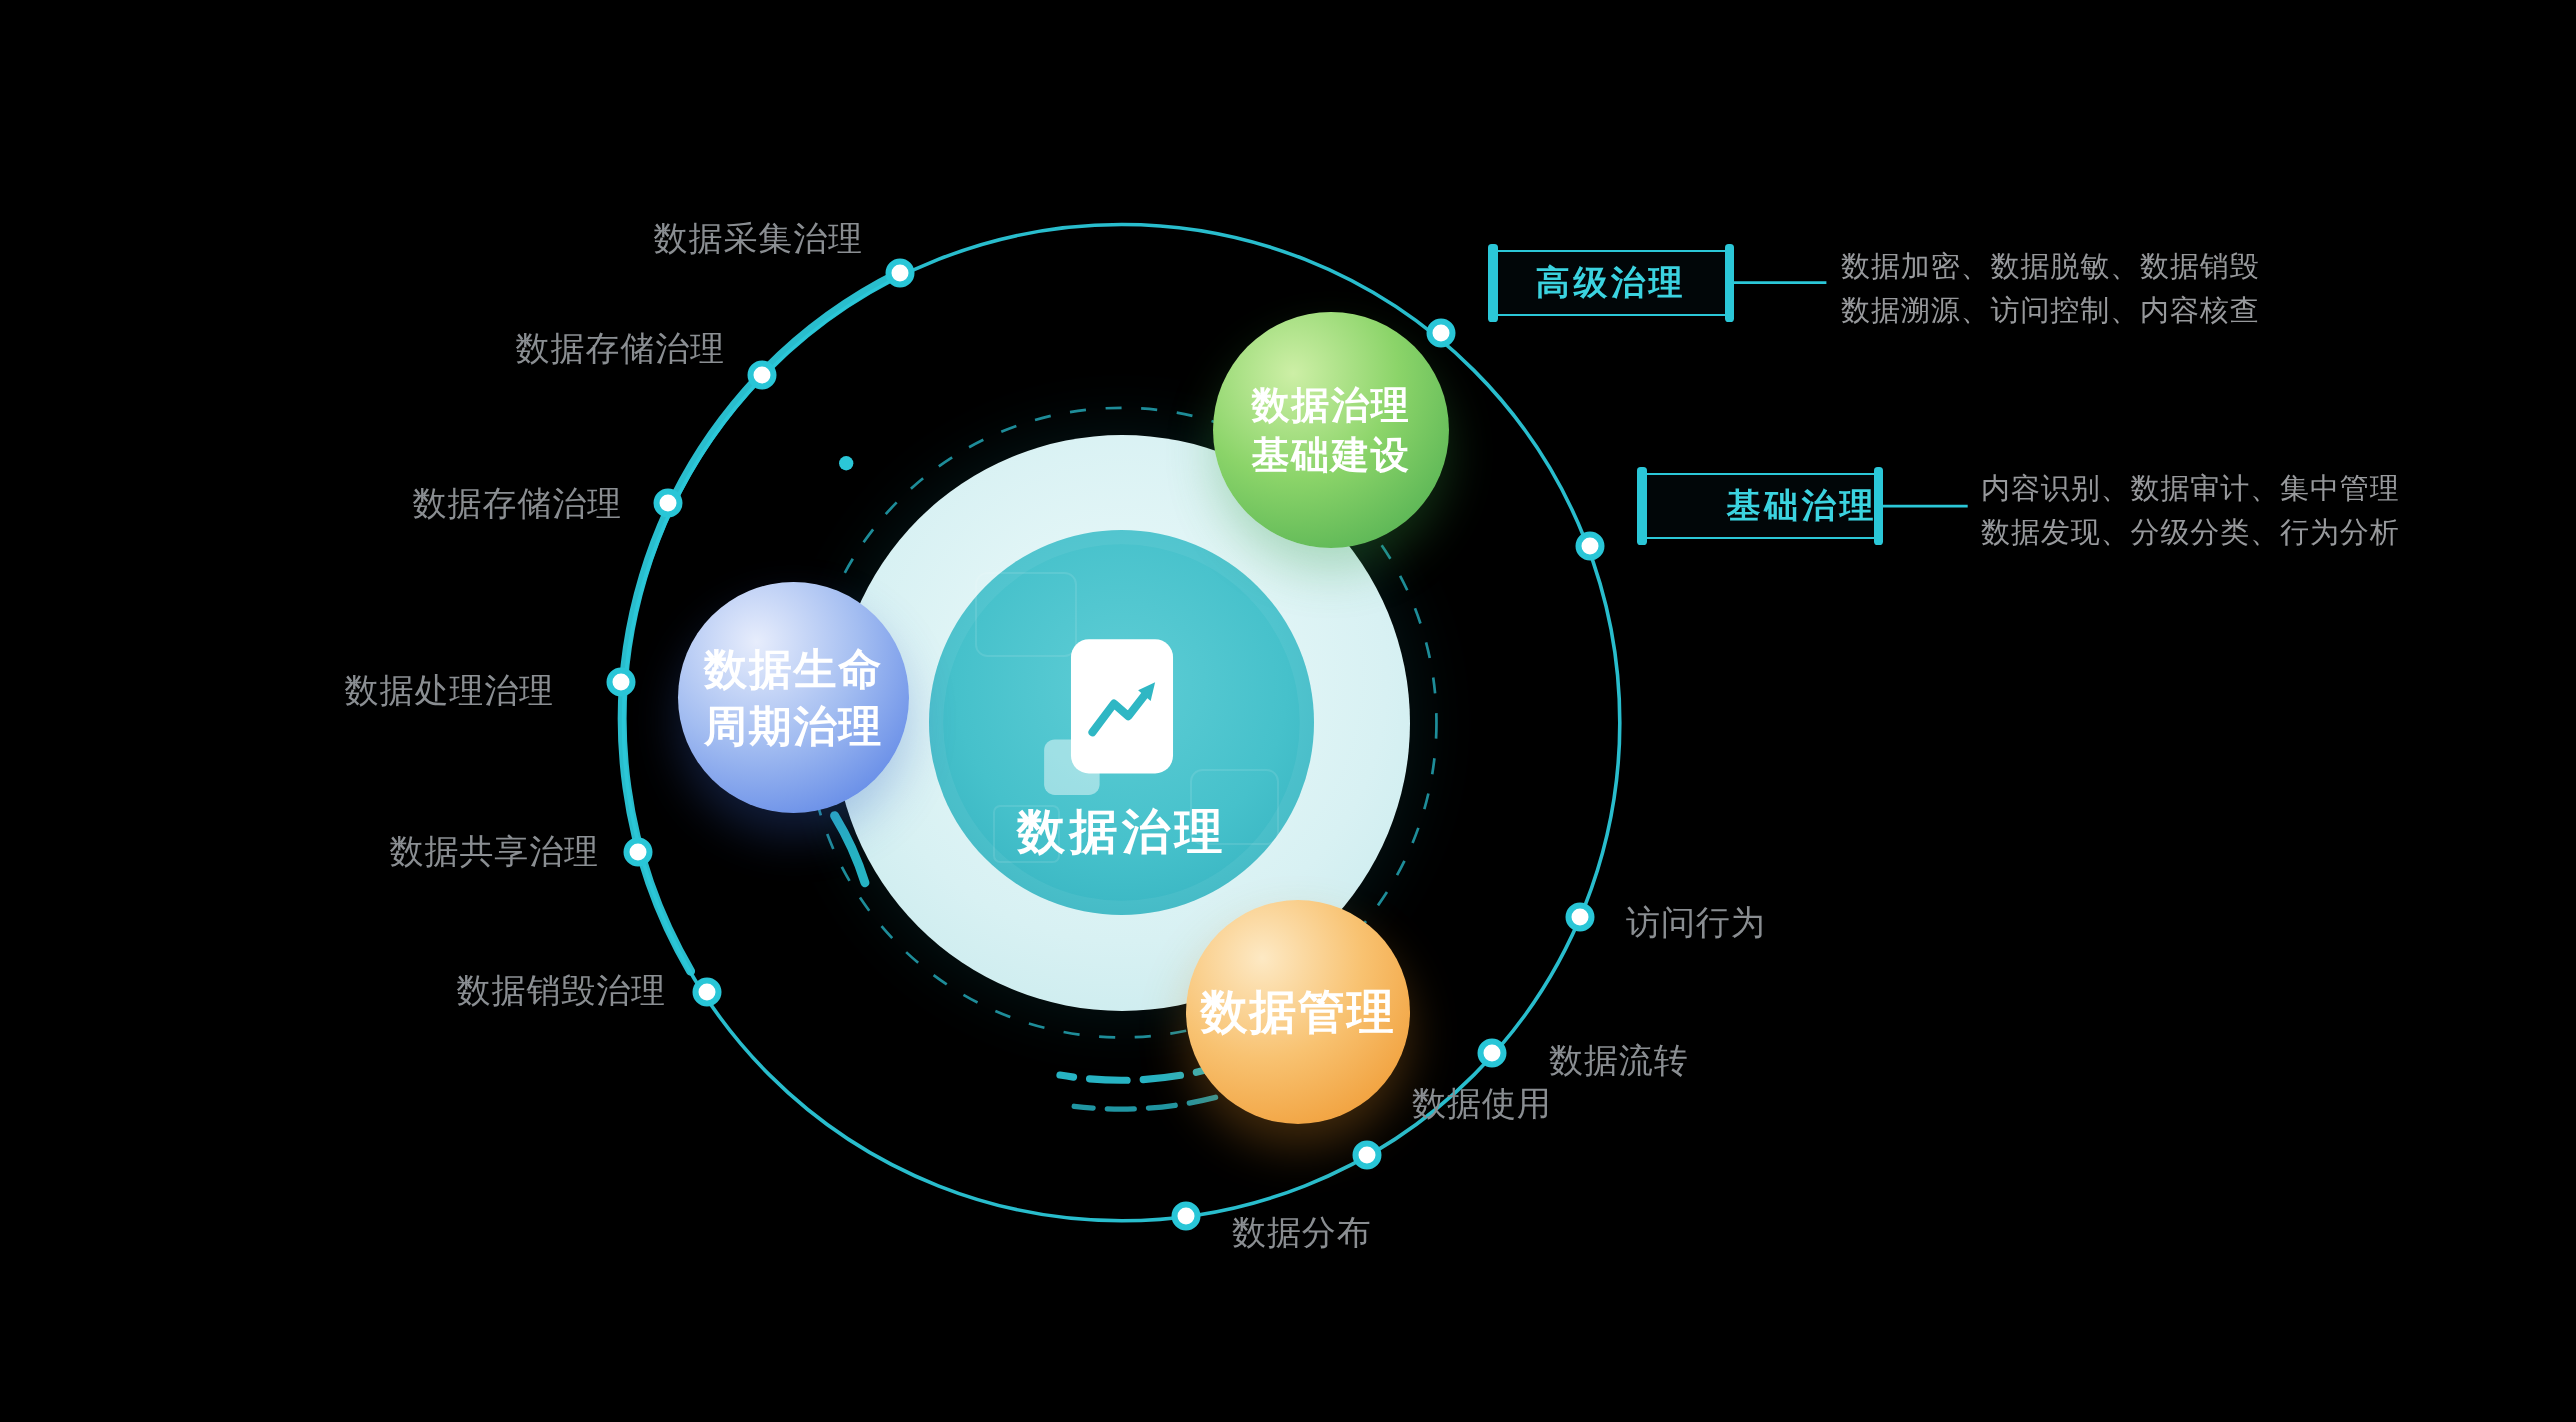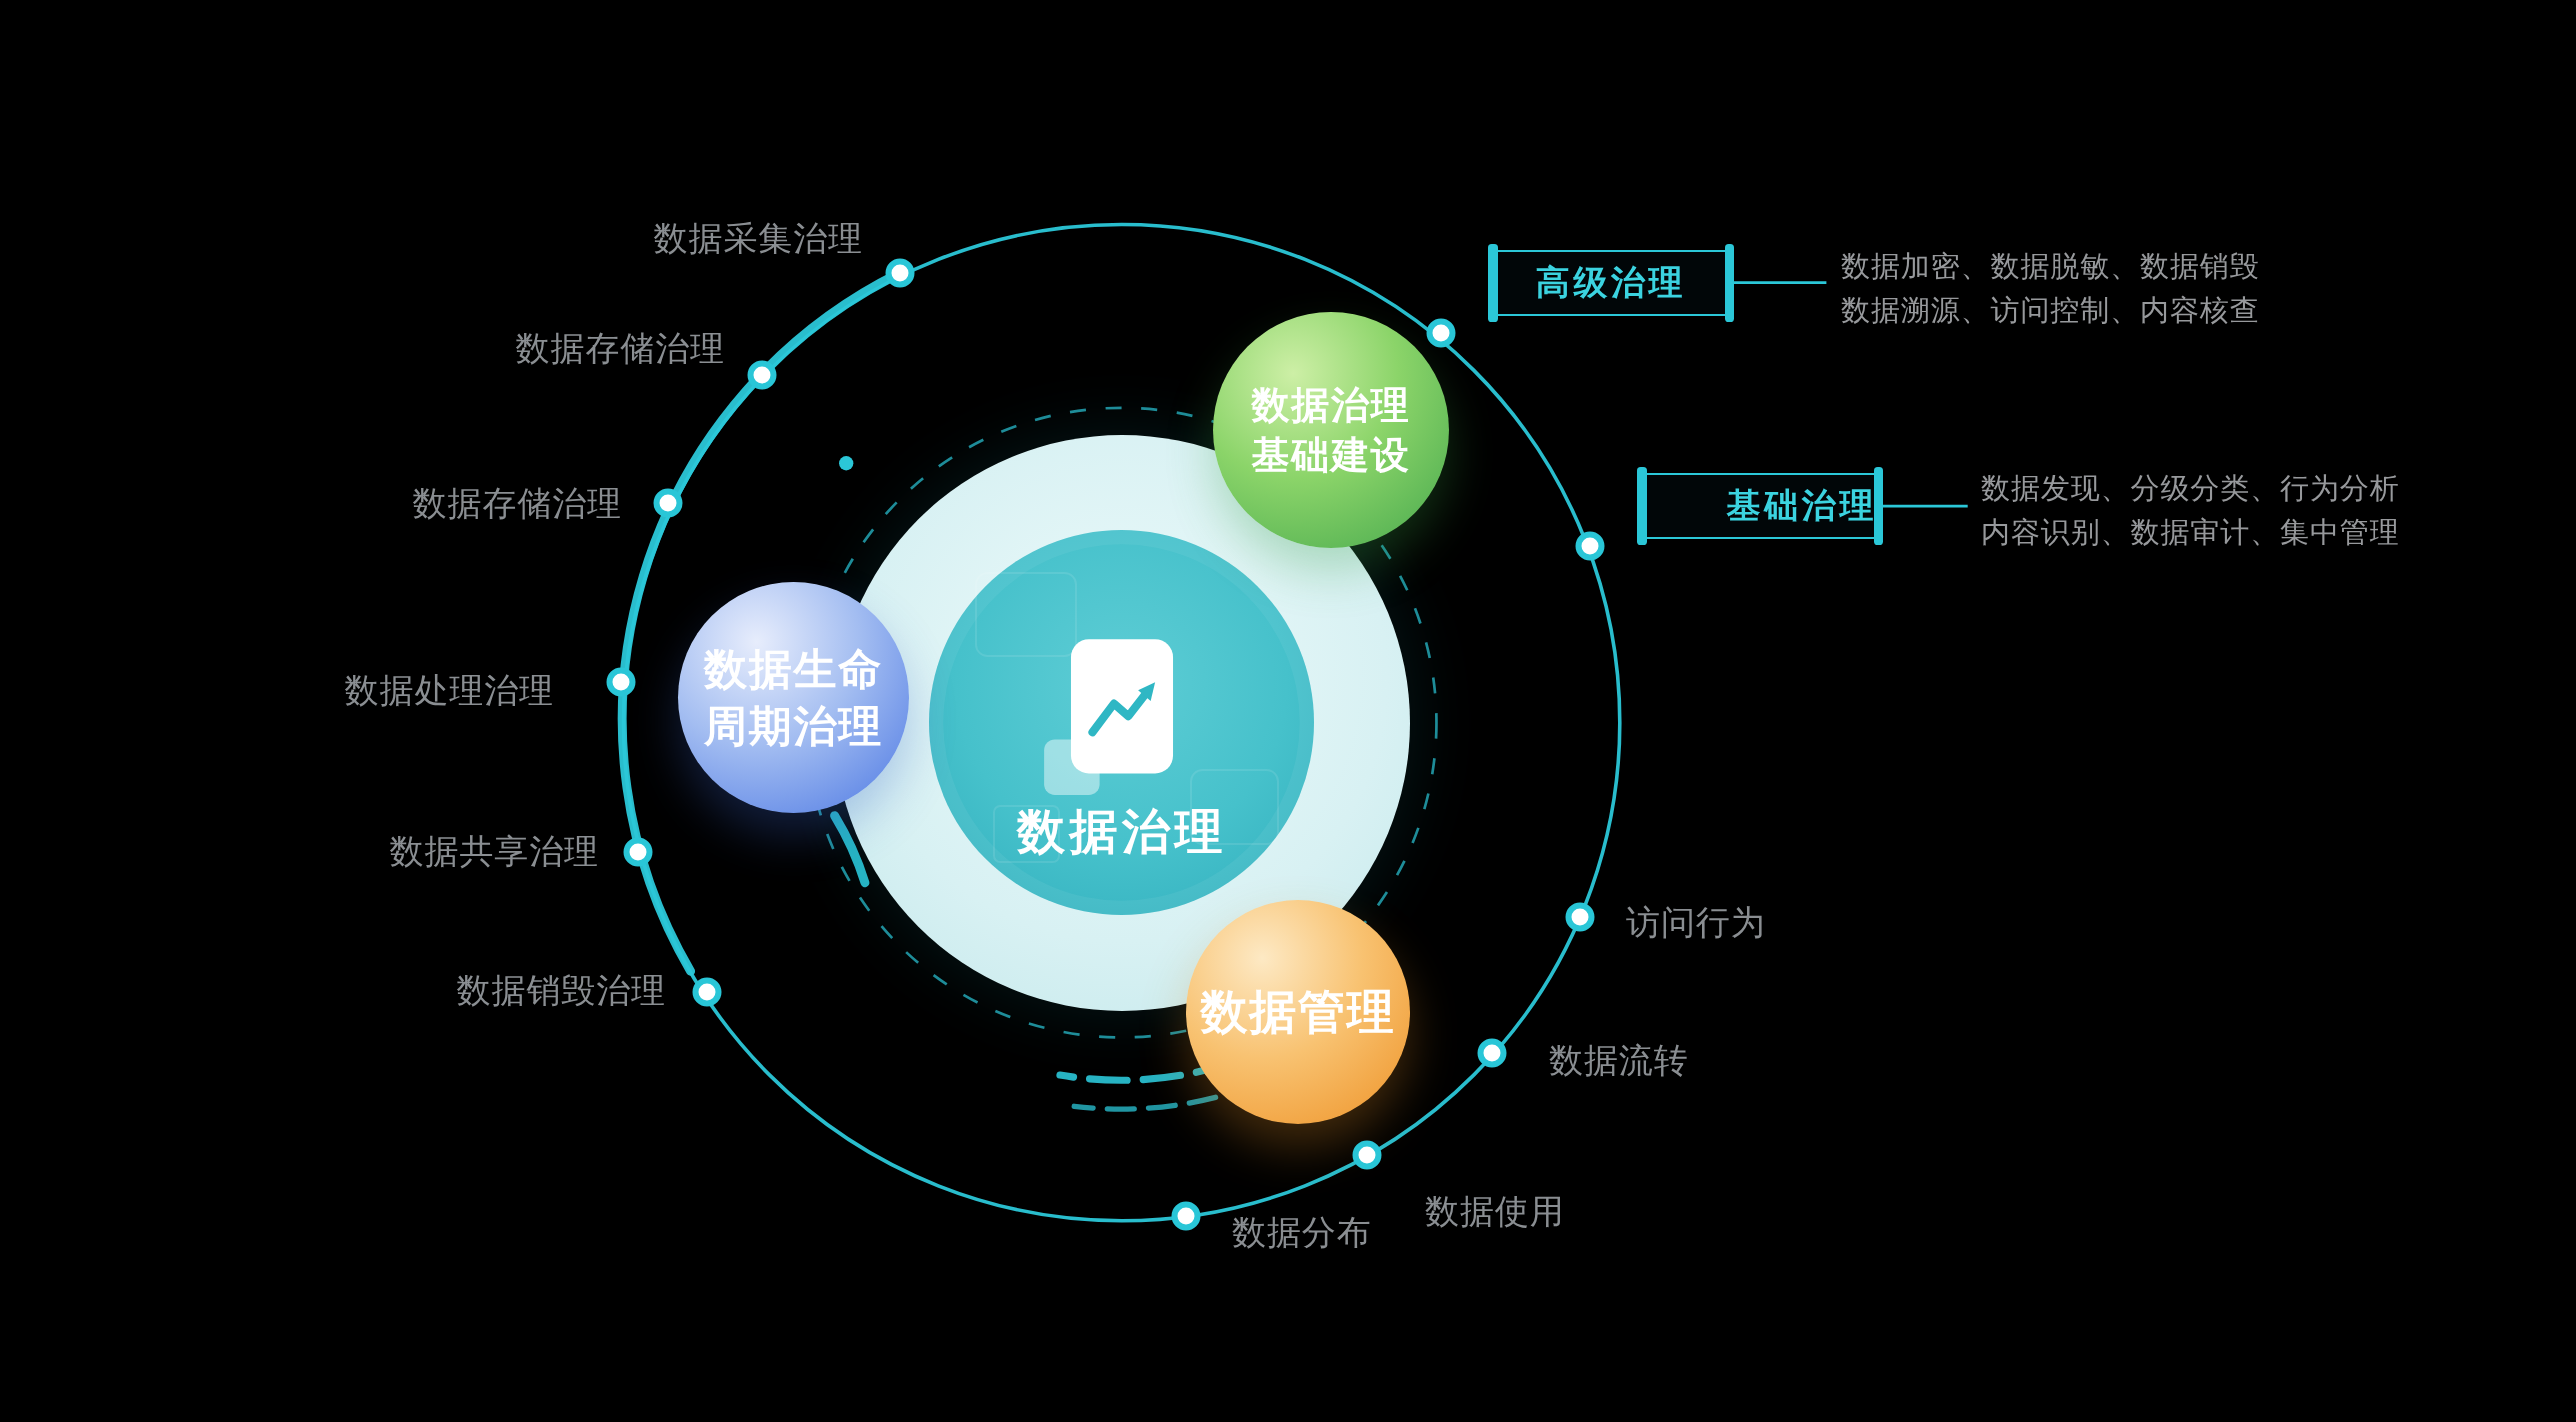--- a/index.html
+++ b/index.html
@@ -159,33 +159,33 @@
 
   <div class="orbit-label left" style="left:863px; top:239px;">数据采集治理</div>
   <div class="orbit-label left" style="left:725px; top:349px;">数据存储治理</div>
   <div class="orbit-label left" style="left:622px; top:504px;">数据存储治理</div>
   <div class="orbit-label left" style="left:554px; top:691px;">数据处理治理</div>
   <div class="orbit-label left" style="left:599px; top:852px;">数据共享治理</div>
   <div class="orbit-label left" style="left:666px; top:991px;">数据销毁治理</div>
 
   <div class="orbit-label right" style="left:1626px; top:923px;">访问行为</div>
   <div class="orbit-label right" style="left:1549px; top:1061px;">数据流转</div>
-  <div class="orbit-label right" style="left:1412px; top:1212px;margin-left:13px;">数据使用</div>
+  <div class="orbit-label right" style="left:1412px; top:1104px;">数据使用</div>
   <div class="orbit-label right" style="left:1232px; top:1233px;">数据分布</div>
 
   <div class="callout" style="left:1492px; top:250px;">
     <span class="title">高级治理</span>
   </div>
   <div class="desc" style="left:1841px; top:288px;">
     <div>数据加密、数据脱敏、数据销毁</div>
     <div>数据溯源、访问控制、内容核查</div>
   </div>
 
   <div class="callout" style="left:1641px; top:473px;justify-content:flex-end;">
     <span class="title">基础治理</span>
   </div>
   <div class="desc" style="left:1981px; top:510px;">
+    <div>内容识别、数据审计、集中管理</div>
     <div>数据发现、分级分类、行为分析</div>
-    <div>内容识别、数据审计、集中管理</div>
   </div>
 
 </div>
 
 
 </body></html>

